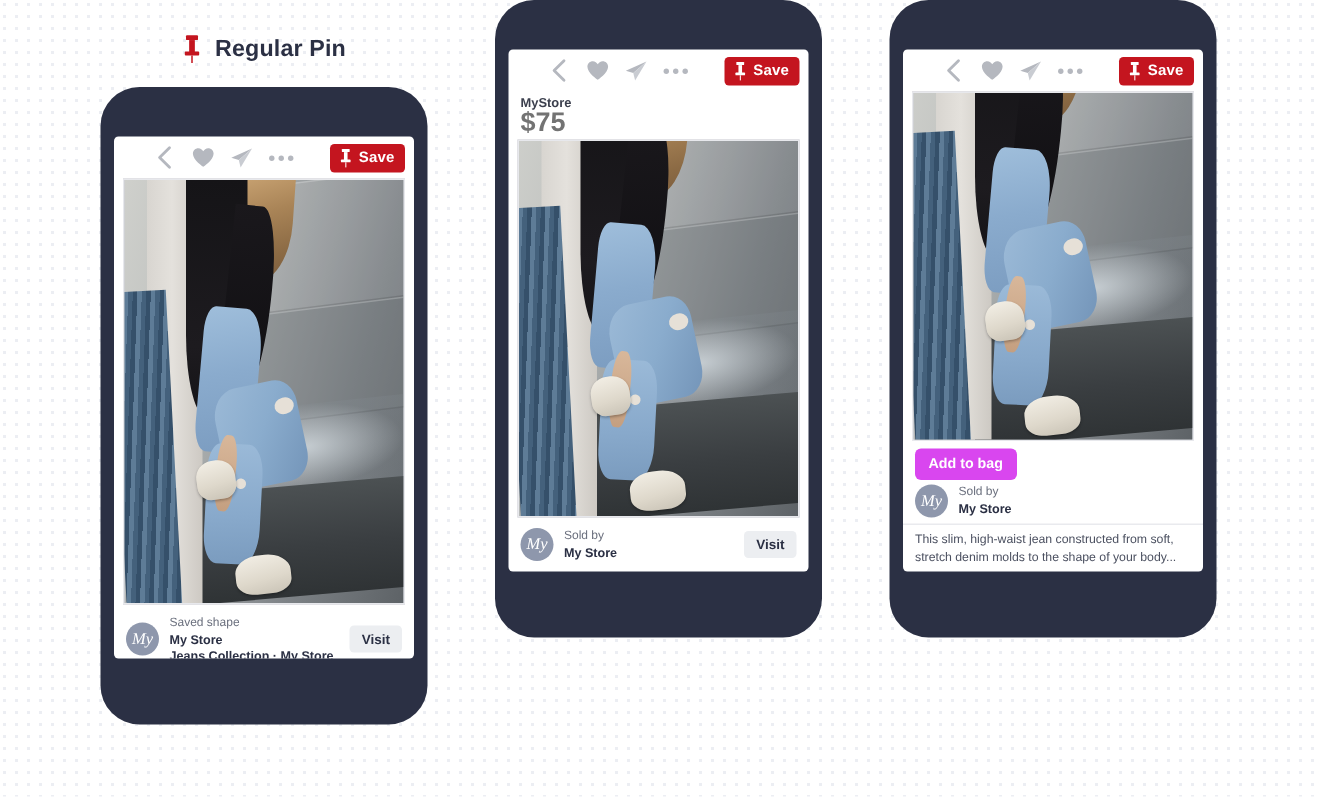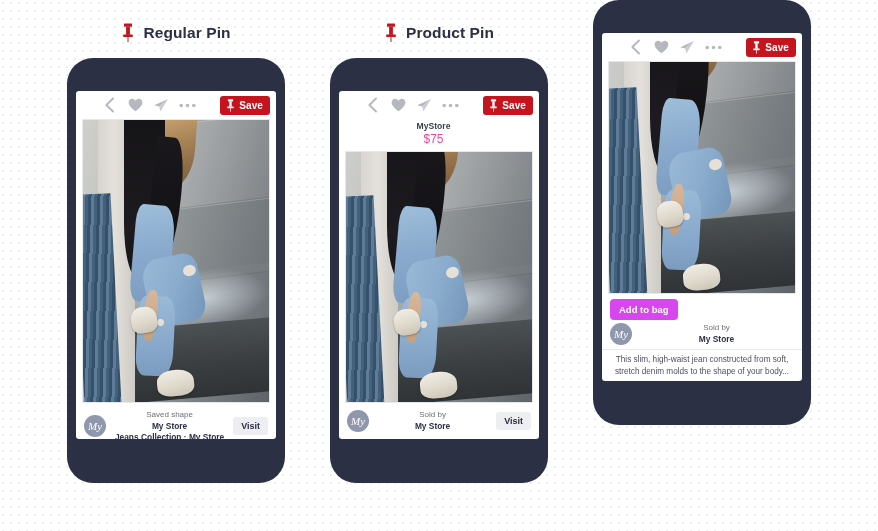--- a/index.html
+++ b/index.html
@@ -18,21 +18,20 @@
     background-size: 8px 8px;
     position: relative;
   }
 
   .stage {
     position: absolute;
     inset: 0;
     display: flex;
     justify-content: space-between;
     padding: 0 56px;
-    text-align: center;
   }
 
   .column {
     width: 240px;
     display: flex;
     flex-direction: column;
     align-items: center;
   }
 
   
@@ -110,23 +109,23 @@
     padding: 1px 19px 5px 8px;
     flex: none;
   }
   .merchant-small {
     font-size: 8.6px;
     font-weight: bold;
     color: #3b3f4d;
     line-height: 12px;
   }
   .price-big {
-    font-size: 12px;
-    font-weight: normal;
-    color: #ec4899;
+    font-size: 18px;
+    font-weight: bold;
+    color: #737373;
     line-height: 14px;
   }
   .pin-title {
     font-size: 11.6px;
     font-weight: bold;
     color: #2b3044;
     line-height: 14px;
   }
   .pin-title-2l {
     font-size: 11.4px;
@@ -422,31 +421,20 @@
           </div>
           <div class="visit-btn">Visit</div>
         </div>
 
       </div>
     </div>
   </div>
 
   <div class="column">
 
-    <div class="col-head">
-      <span>
-        <svg class="pin-icon" viewBox="0 0 14 20">
-          <rect x="3" y="0.5" width="8" height="3.2" rx="0.6" fill="#c4151f"></rect>
-          <rect x="5.1" y="3.7" width="3.8" height="8.2" fill="#c4151f"></rect>
-          <rect x="2.2" y="11.4" width="9.6" height="2.6" rx="0.6" fill="#c4151f"></rect>
-          <rect x="6.5" y="14" width="1" height="5" fill="#c4151f"></rect>
-        </svg>
-      </span>
-      <span class="col-title">Product Pin</span>
-    </div>
 
     <div class="phone">
       <div class="screen">
 
         <div class="toolbar">
           <span class="tb-icon">
             <svg width="11" height="16" viewBox="0 0 11 16">
                 <path d="M9 1.5 L2.4 8 L9 14.5" stroke="#b5b8bf" stroke-width="1.9" fill="none" stroke-linecap="round" stroke-linejoin="round"></path>
               </svg>
           </span>

